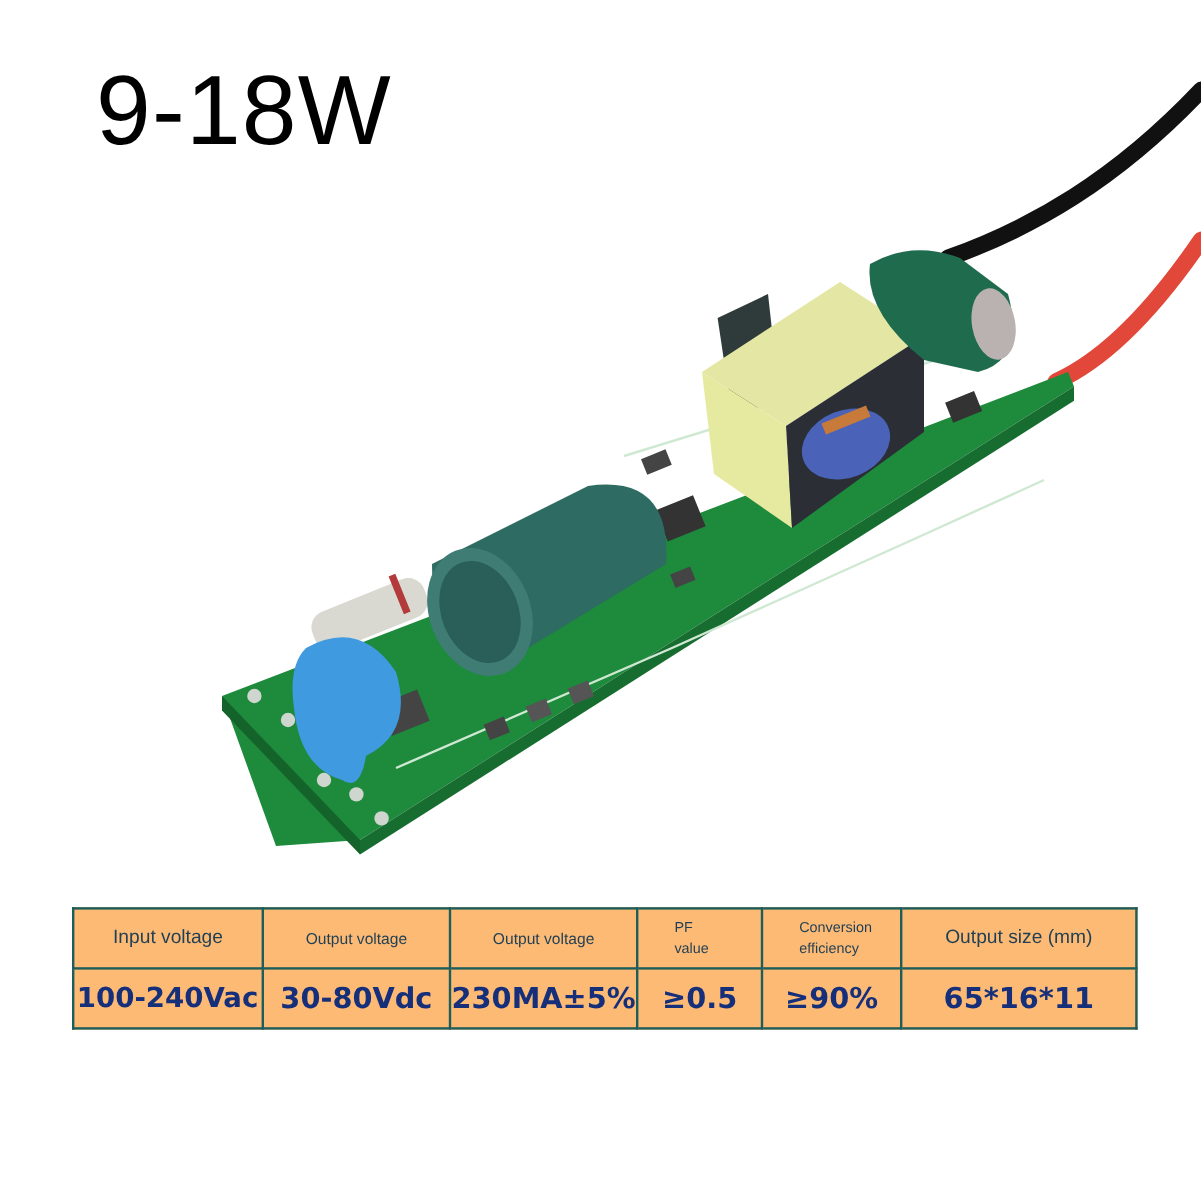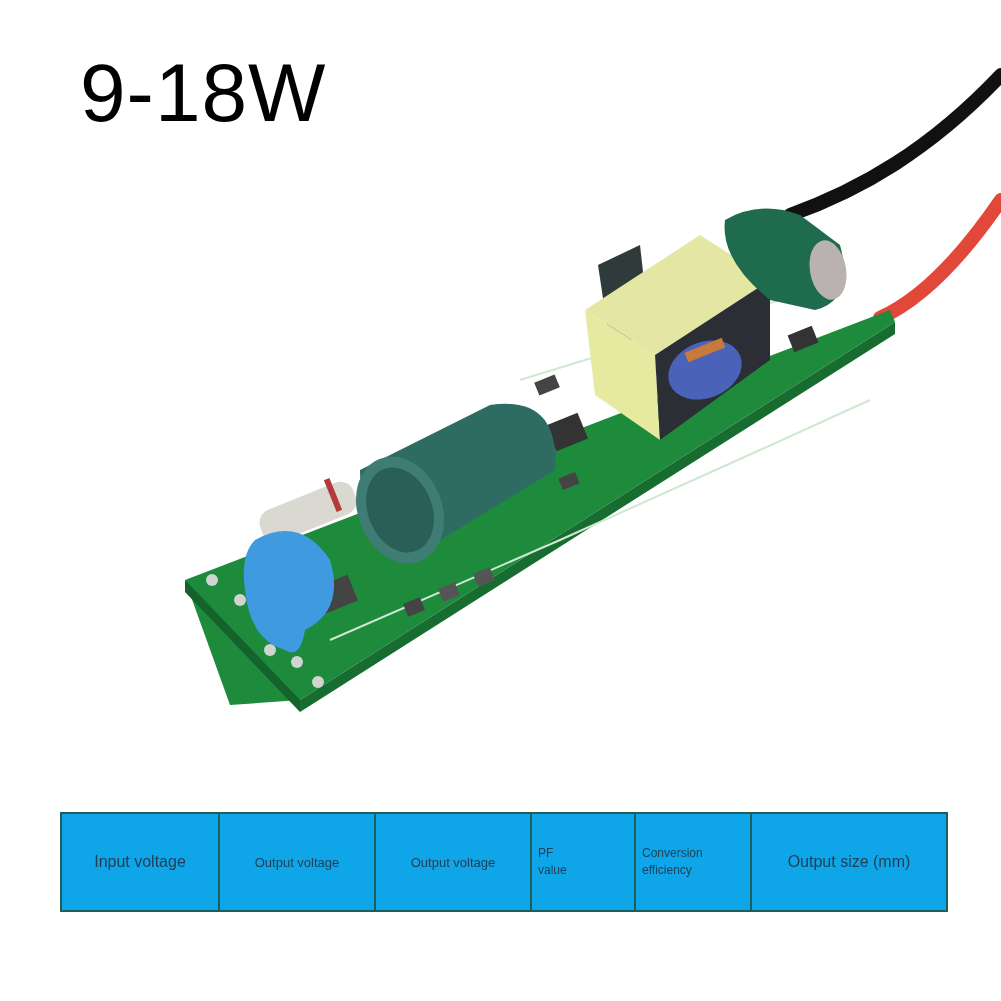--- a/index.html
+++ b/index.html
@@ -7,30 +7,30 @@
       width: 1001px; height: 1001px; background: #ffffff; position: relative; overflow: hidden;
       font-family: "Liberation Sans", sans-serif;
     }
     .title {
       position: absolute; left: 80px; top: 52px;
       font-family: "Liberation Sans", sans-serif;
       font-size: 82px; color: #000; letter-spacing: 1px; line-height: 1;
     }
     .product { position: absolute; left: 0; top: 0; width: 1001px; height: 760px; }
     .spec-table {
-      position: absolute; left: 60px; top: 812px; width: 886px; height: 100px;
+      position: absolute; left: 60px; top: 756px; width: 886px; height: 100px;
       border-collapse: collapse; table-layout: fixed;
-      background: #0ea5e9;
+      background: #fdba74;
     }
     .spec-table td {
       border: 2px solid #1e5e5a; text-align: center; vertical-align: middle;
       padding: 0; color: #1f3f55;
     }
     .spec-table tr.head td { height: 48px; font-size: 15px; }
-    .spec-table tr.head td.small { font-size: 12px; text-align: left; padding-left: 6px; line-height: 17px; }
+    .spec-table tr.head td.small { font-size: 12px; text-align: left; padding-left: 30px; line-height: 17px; }
     .spec-table tr.head td.mid { font-size: 13px; border-radius: 16px; }
     .spec-table tr.head td.big { font-size: 16px; }
     .spec-table tr.vals td {
       height: 48px; font-size: 24px; font-weight: bold; color: #152f7a;
       font-family: "DejaVu Sans", sans-serif; white-space: nowrap;
     }
     .spec-table tr.vals td.c0 { text-align: left; padding-left: 2px; font-size: 23px; }
   </style>
 </head>
 <body>
@@ -111,14 +111,22 @@
     <td class="small">
       <div>PF</div>
       <div>value</div>
     </td>
     <td class="small">
       <div>Conversion</div>
       <div>efficiency</div>
     </td>
     <td class="big">Output size (mm)</td>
   </tr>
+  <tr class="vals">
+    <td class="c0">100-240Vac</td>
+    <td>30-80Vdc</td>
+    <td>230MA±5%</td>
+    <td>≥0.5</td>
+    <td>≥90%</td>
+    <td>65*16*11</td>
+  </tr>
 </tbody>
   </table>
 
 </body></html>

